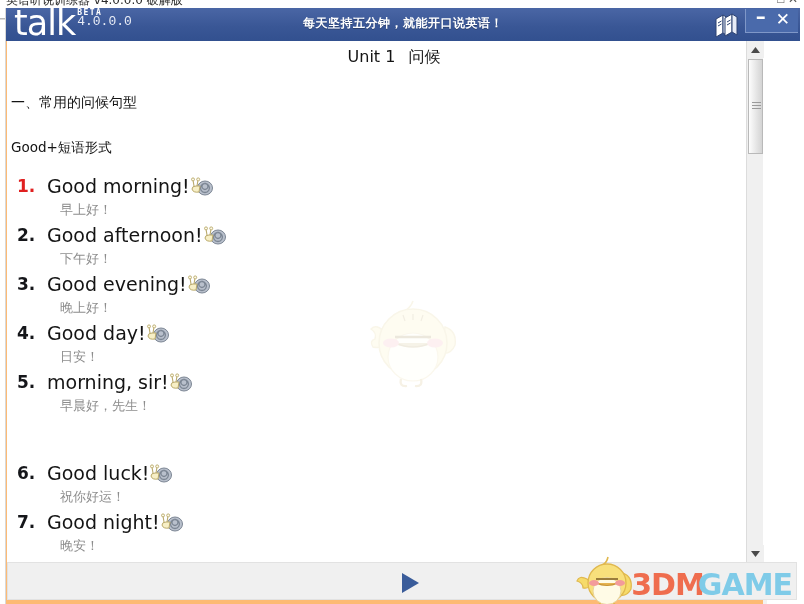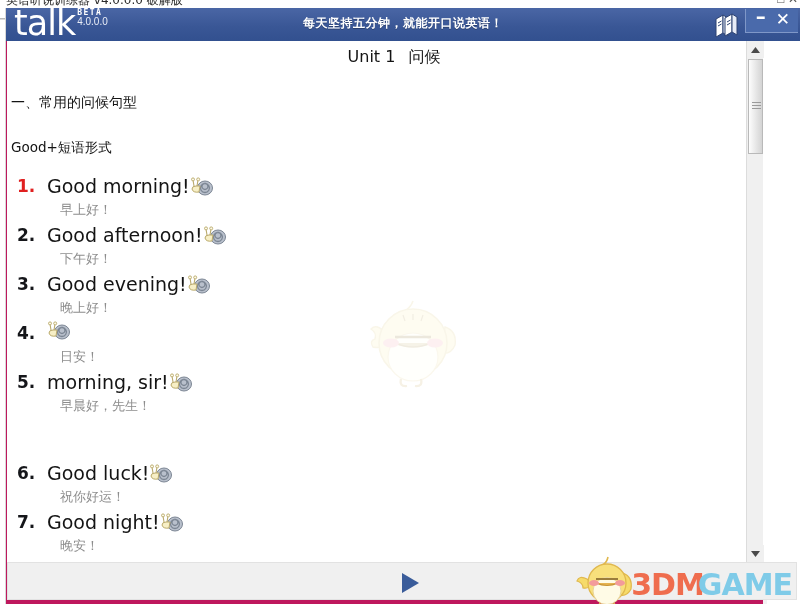--- a/index.html
+++ b/index.html
@@ -3,21 +3,21 @@
 <meta charset="utf-8">
 <style>
   * { box-sizing: border-box; margin: 0; padding: 0; }
   html, body {
     width: 804px; height: 604px;
     overflow: hidden;
     font-family: "Liberation Sans", "DejaVu Sans", sans-serif;
     background: #ffffff;
   }
 
-  #app { position: relative; width: 767px; height: 604px; background: #be185d; }
+  #app { position: relative; width: 767px; height: 604px; background: #fdba74; }
 
   
   .parent-strip-top {
     position: absolute; left: 0; top: 0; width: 804px; height: 8px;
     background: #ffffff; overflow: hidden;
   }
   .parent-strip-top .ghost-text {
     position: absolute; left: 6px; top: -8px;
     font-size: 12px; color: #2b2b2b; white-space: nowrap;
     font-family: "DejaVu Sans", sans-serif;
@@ -56,22 +56,22 @@
     font-size: 35px; font-weight: 400; color: #ffffff;
     letter-spacing: -1px; line-height: 38px;
   }
   .logo-meta { margin-left: 2px; margin-bottom: 15px; }
   .logo-beta {
     display:block; font-size: 8px; font-weight: 700; color: #ffffff;
     letter-spacing: 1.5px; line-height: 9px;
     font-family: "DejaVu Sans Mono", monospace;
   }
   .logo-ver {
-    display:block; font-size: 10px; color: #e8ecf6; line-height: 10px;
-    font-family: Liberation Sans, sans-serif;
+    display:block; font-size: 13px; color: #e8ecf6; line-height: 10px;
+    font-family: Liberation Mono, monospace;
   }
   .banner-text {
     position: absolute; left: 0; right: 0; top: 7px;
     text-align: center; color: #ffffff;
     font-size: 12px; font-weight: 700;
     font-family: "DejaVu Sans", sans-serif;
     letter-spacing: 0.5px;
     text-shadow: 0 1px 0 rgba(0,0,0,.25);
   }
   .books-icon { position: absolute; right: 58px; top: 4px; width: 30px; height: 26px; }
@@ -312,20 +312,21 @@
                   <circle cx="8.2" cy="3.4" r="1.5" fill="#fdfae9" stroke="#b9a96a" stroke-width="0.9"></circle>
                 </svg></span>
             </span>
           </div>
           <div class="cn-line">晚上好！</div>
         </div>
         <div>
           <div class="row">
             <span class="num">4.</span>
             <span class="en-wrap">
+              <span class="en">Good day!</span>
               <span class="snail"><svg viewBox="0 0 24 20" width="24" height="20">
                   <ellipse cx="15" cy="12" rx="7.5" ry="7" fill="#b9c0cc" stroke="#7c8694" stroke-width="1"></ellipse>
                   <path d="M15 12 m0,-4.5 a4.5,4.5 0 1,1 -0.1,0 a3,3 0 1,0 0.1,0" fill="none" stroke="#7c8694" stroke-width="1.3"></path>
                   <path d="M9 16 Q3 17 2 13 Q2 10 6 10 L10 10 Z" fill="#f7efc6" stroke="#b9a96a" stroke-width="1"></path>
                   <path d="M4 10 L3 4" stroke="#b9a96a" stroke-width="1.1"></path>
                   <path d="M7 10 L8 4" stroke="#b9a96a" stroke-width="1.1"></path>
                   <circle cx="3" cy="3.4" r="1.5" fill="#fdfae9" stroke="#b9a96a" stroke-width="0.9"></circle>
                   <circle cx="8.2" cy="3.4" r="1.5" fill="#fdfae9" stroke="#b9a96a" stroke-width="0.9"></circle>
                 </svg></span>
             </span>

